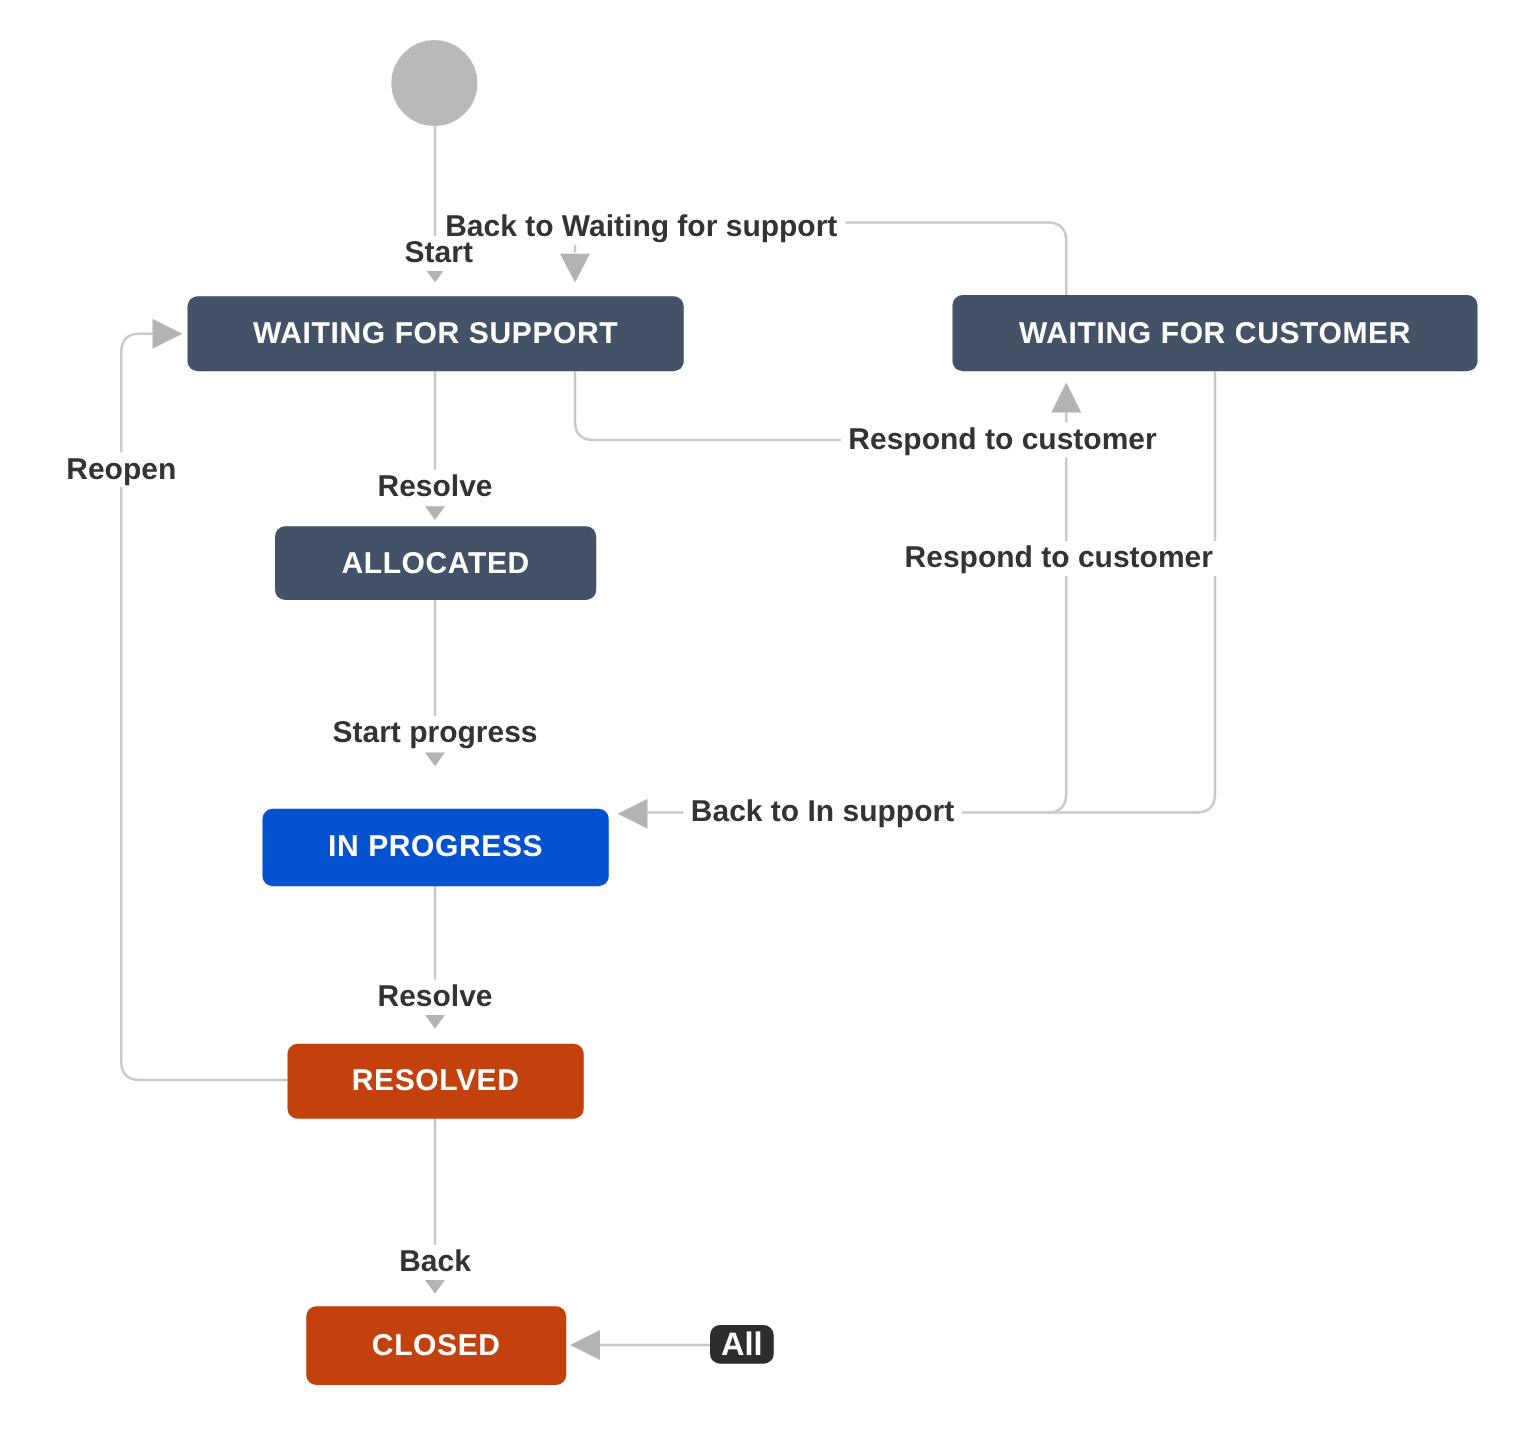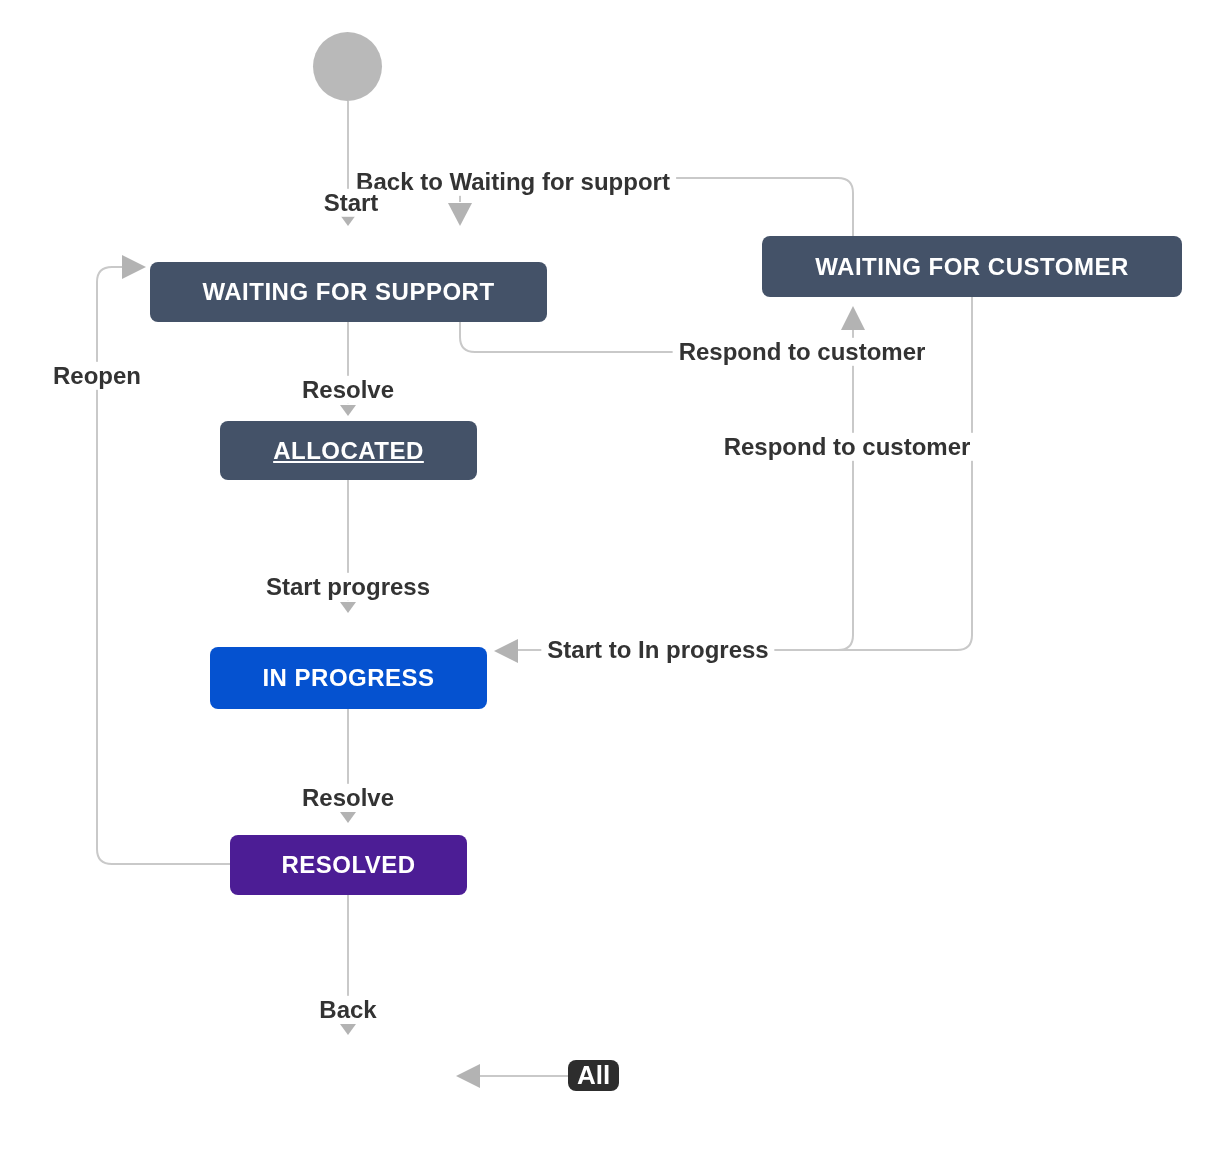--- a/index.html
+++ b/index.html
@@ -32,21 +32,21 @@
     color:#ffffff;
     font-size:24px;
     font-weight:bold;
     letter-spacing:0.5px;
     border-radius:8px;
     white-space:nowrap;
     z-index:4;
   }
   .node.slate{background:#445268;}
   .node.blue{background:#0552D0;margin-top:27px;}
-  .node.green{background:#4c1d95;}
+  .node.green{background:#c2410c;}
   .start-circle{
     position:absolute;
     left:313px;top:32px;width:69px;height:69px;
     border-radius:50%;
     background:#B9B9B9;
     z-index:4;
   }
   .all-badge{
     position:absolute;
     left:568px;top:1060px;width:51px;height:31px;
@@ -126,34 +126,35 @@
   <div class="tlabel" style="left:802px;top:352px;">Respond to customer</div>
 
   <div class="tlabel" style="left:97px;top:376px;">Reopen</div>
 
   <div class="tlabel" style="left:348px;top:390px;">Resolve</div>
 
   <div class="tlabel" style="left:847px;top:447px;">Respond to customer</div>
 
   <div class="tlabel" style="left:348px;top:587px;">Start progress</div>
 
-  <div class="tlabel" style="left:658px;top:650px;">Start to In progress</div>
+  <div class="tlabel" style="left:658px;top:650px;">Back to In support</div>
 
   <div class="tlabel" style="left:348px;top:798px;">Resolve</div>
 
   <div class="tlabel" style="left:348px;top:1010px;">Back</div>
 
   <div class="start-circle"></div>
 
-  <div class="node slate" style="left:150px;top:237px;width:397px;height:60px;margin-top:25px;">WAITING FOR SUPPORT</div>
+  <div class="node slate" style="left:150px;top:237px;width:397px;height:60px;">WAITING FOR SUPPORT</div>
 
   <div class="node slate" style="left:762px;top:236px;width:420px;height:61px;">WAITING FOR CUSTOMER</div>
 
-  <div class="node slate" style="left:220px;top:421px;width:257px;height:59px;text-decoration:underline;">ALLOCATED</div>
+  <div class="node slate" style="left:220px;top:421px;width:257px;height:59px;">ALLOCATED</div>
 
   <div class="node blue" style="left:210px;top:620px;width:277px;height:62px;">IN PROGRESS</div>
 
   <div class="node green" style="left:230px;top:835px;width:237px;height:60px;">RESOLVED</div>
 
+  <div class="node green" style="left:245px;top:1045px;width:208px;height:63px;">CLOSED</div>
 
   <div class="all-badge">All</div>
 
 </div>
 
 </body></html>

